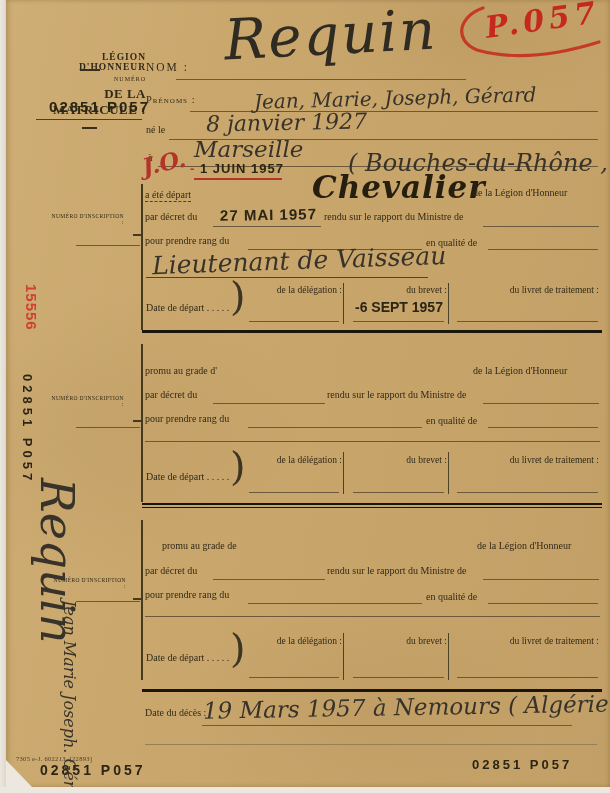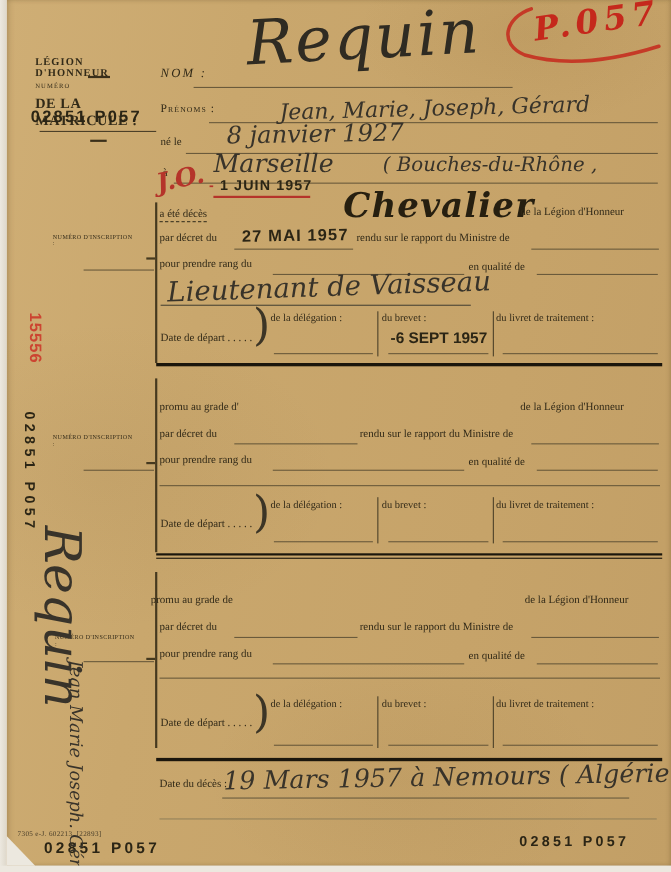--- a/index.html
+++ b/index.html
@@ -9,21 +9,21 @@
   .card { position:absolute; left:6px; top:0; width:604px; height:787px; overflow:hidden;
     background:
       radial-gradient(220px 120px at 78% 4%, rgba(130,95,40,.10), transparent 70%),
       radial-gradient(300px 200px at 15% 55%, rgba(120,90,45,.08), transparent 70%),
       radial-gradient(260px 160px at 60% 90%, rgba(115,85,40,.07), transparent 70%),
       linear-gradient(100deg, #cfae75 0%, #c9a76d 30%, #c6a369 70%, #c29f66 100%);
     box-shadow: inset 3px 0 6px -2px rgba(90,70,35,.35), inset -2px 0 4px -1px rgba(90,70,35,.25);
   }
 
   .lbl  { position:absolute; color:#322a18; white-space:nowrap; font-family:"Liberation Serif",serif; }
-  .ctr  { text-align:left; white-space:normal; }
+  .ctr  { text-align:right; white-space:normal; }
   .line { position:absolute; height:1px; background:#6a5a3b; }
   .rule { position:absolute; height:3px; background:#1b160c; }
   .drule{ position:absolute; height:2px; border-top:2px solid #1b160c; border-bottom:1.5px solid #1b160c; background:transparent; padding-top:2px; }
   .hw   { position:absolute; font-family:"DejaVu Serif",serif; font-style:italic; color:#38332a; white-space:nowrap; }
   .stamp{ position:absolute; font-family:"Liberation Sans",sans-serif; font-weight:700; color:#2b2515; white-space:nowrap; }
   .grade{ position:absolute; font-family:"DejaVu Serif",serif; font-style:italic; font-weight:700; color:#261f10; letter-spacing:1px; white-space:nowrap; }
   .vtext{ position:absolute; transform-origin:0 0; transform:rotate(90deg) translateY(-100%); white-space:nowrap; }
   .sep  { position:absolute; width:1px; background:#4c4129; }
   .sbar { position:absolute; left:135px; width:1.5px; background:#45391f; }
   .snub { position:absolute; height:1.5px; background:#45391f; }
@@ -48,47 +48,47 @@
   <div class="line" style="left:30px;top:119px;width:106px;background:#4c4028;"></div>
   <div class="line" style="left:76px;top:127px;width:15px;height:2px;background:#3a2f1a;"></div>
 
   <div style="position:absolute;left:443px;top:0;width:160px;height:58px;">
     <svg width="160" height="58" style="position:absolute;left:0;top:0;">
       <path d="M34,8 C10,16 4,40 28,50 C70,62 118,52 150,42" stroke="#c5281c" stroke-width="3.2" fill="none" stroke-linecap="round" opacity=".85"></path>
     </svg>
     <div class="hw" style="left:36px;top:2px;font-size:30px;font-weight:bold;letter-spacing:5px;color:#c5281c;transform:rotate(-8deg);">P.057</div>
   </div>
 
-  <div class="lbl" style="left:140px;top:61px;font-size:11.5px;letter-spacing:2px;font-style:italic;">NOM :</div>
+  <div class="lbl" style="left:140px;top:61px;font-size:11.5px;letter-spacing:2px;">NOM :</div>
   <div class="line" style="left:170px;top:79px;width:290px;"></div>
   <div class="hw" style="left:218px;top:2px;font-size:56px;letter-spacing:2px;color:#2f2b22;transform:rotate(-3deg);">Requin</div>
 
   <div class="lbl" style="left:140px;top:94px;font-size:10.5px;font-variant:small-caps;letter-spacing:1px;">Prénoms :</div>
   <div class="line" style="left:184px;top:111px;width:408px;"></div>
   <div class="hw" style="left:248px;top:86px;font-size:20px;transform:rotate(-1.5deg);">Jean, Marie, Joseph, Gérard</div>
 
   <div class="lbl" style="left:140px;top:124px;font-size:10px;">né le</div>
   <div class="line" style="left:163px;top:139px;width:429px;"></div>
   <div class="hw" style="left:200px;top:110px;font-size:22px;transform:rotate(-1deg);">8 janvier 1927</div>
 
   <div class="lbl" style="left:142px;top:152px;font-size:10px;">à</div>
   <div class="line" style="left:152px;top:166px;width:440px;"></div>
   <div class="hw" style="left:188px;top:136px;font-size:23px;">Marseille</div>
-  <div class="hw" style="left:342px;top:139px;font-size:18px;">( Bouches-du-Rhône ,</div>
+  <div class="hw" style="left:342px;top:149px;font-size:24px;">( Bouches-du-Rhône ,</div>
 
   <div class="hw red" style="left:136px;top:149px;font-size:23px;font-weight:bold;transform:rotate(-12deg);">J.O.</div>
   <div class="stamp" style="left:184px;top:161px;font-size:13px;letter-spacing:1px;">
     <span class="red">-</span>
     <span>1 JUIN 1957</span>
   </div>
   <div class="line" style="left:188px;top:178px;width:88px;height:2px;background:#b5342a;"></div>
 
   <div class="sbar" style="top:184px;height:146px;"></div>
   <div class="snub" style="left:127px;top:234px;width:8px;"></div>
-  <div class="lbl dashu" style="left:139px;top:189px;font-size:10px;">a été décès</div>
+  <div class="lbl dashu" style="left:139px;top:189px;font-size:10px;">a été départ</div>
   <div class="grade" style="left:306px;top:169px;font-size:31px;">Chevalier</div>
   <div class="lbl" style="left:467px;top:187px;font-size:10px;">de la Légion d'Honneur</div>
 
   <div class="lbl" style="left:139px;top:211px;font-size:10px;">par décret du</div>
   <div class="line" style="left:207px;top:226px;width:108px;"></div>
   <div class="stamp" style="left:214px;top:206px;font-size:15px;letter-spacing:1px;transform:rotate(-1deg);">27 MAI 1957</div>
   <div class="lbl" style="left:318px;top:211px;font-size:10px;">rendu sur le rapport du Ministre de</div>
   <div class="line" style="left:477px;top:226px;width:116px;"></div>
 
   <div class="lbl" style="left:139px;top:235px;font-size:10px;">pour prendre rang du</div>
@@ -133,21 +133,21 @@
   <div class="sep" style="left:442px;top:452px;height:42px;"></div>
   <div class="lbl" style="left:140px;top:471px;font-size:10px;">Date de départ . . . . .</div>
   <div class="brace" style="left:224px;top:448px;font-size:40px;">)</div>
   <div class="line" style="left:243px;top:492px;width:90px;"></div>
   <div class="line" style="left:347px;top:492px;width:91px;"></div>
   <div class="line" style="left:451px;top:492px;width:141px;"></div>
   <div class="drule" style="left:136px;top:503px;width:460px;"></div>
 
   <div class="sbar" style="top:520px;height:160px;"></div>
   <div class="snub" style="left:127px;top:598px;width:8px;"></div>
-  <div class="lbl" style="left:131px;top:540px;font-size:10px;">promu au grade de</div>
+  <div class="lbl" style="left:156px;top:540px;font-size:10px;">promu au grade de</div>
   <div class="lbl" style="left:471px;top:540px;font-size:10px;">de la Légion d'Honneur</div>
 
   <div class="lbl" style="left:139px;top:565px;font-size:10px;">par décret du</div>
   <div class="line" style="left:207px;top:579px;width:112px;"></div>
   <div class="lbl" style="left:321px;top:565px;font-size:10px;">rendu sur le rapport du Ministre de</div>
   <div class="line" style="left:477px;top:579px;width:116px;"></div>
   <div class="lbl" style="left:139px;top:589px;font-size:10px;">pour prendre rang du</div>
   <div class="line" style="left:242px;top:603px;width:174px;"></div>
   <div class="lbl" style="left:420px;top:591px;font-size:10px;">en qualité de</div>
   <div class="line" style="left:482px;top:603px;width:110px;"></div>

